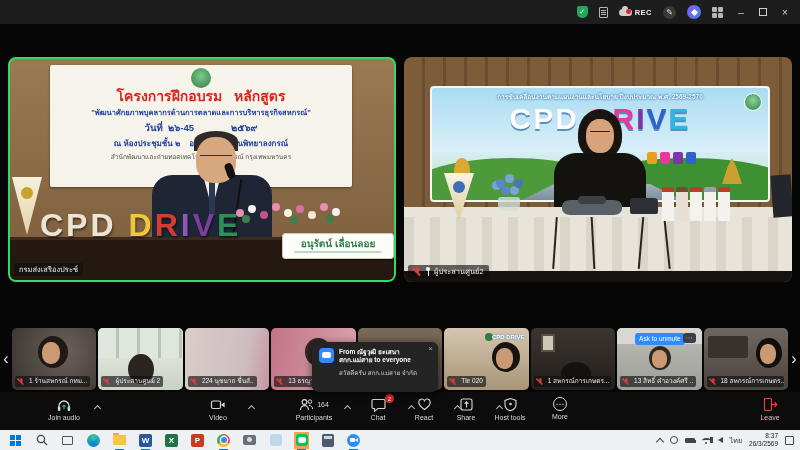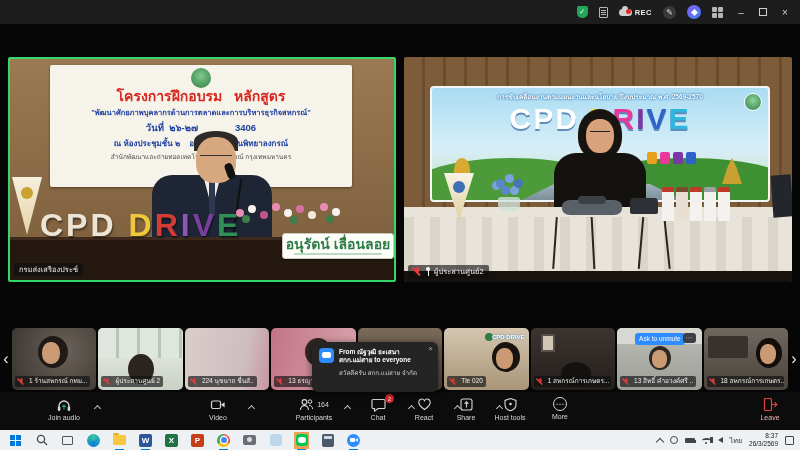--- a/index.html
+++ b/index.html
@@ -33,21 +33,21 @@
   .ai-ic{width:14px;height:14px;border-radius:50%;background:linear-gradient(135deg,#8b5cf6,#3b82f6);
     display:flex;align-items:center;justify-content:center;}
   .ai-ic i{width:5px;height:5px;background:#fff;transform:rotate(45deg);display:block;}
   .grid-ic{width:11px;height:11px;display:grid;grid-template-columns:1fr 1fr;gap:1px;}
   .grid-ic span{background:#b5b5b5;border-radius:1px;}
   .winbtn{font-size:10px;color:#cfcfcf;width:14px;text-align:center;}
   .maxbox{width:8px;height:8px;border:1px solid #cfcfcf;}
 
   
   .stage{position:absolute;left:0;top:24px;width:800px;height:368px;background:#060606;}
-  .vid{position:absolute;top:33px;width:388px;height:225px;border-radius:2px;overflow:hidden;}
+  .vid{position:absolute;top:33px;width:388px;height:225px;border-radius:8px;overflow:hidden;}
   .vid-l{left:8px;background:linear-gradient(#9a7a52,#7b5c3b);border:2px solid #35d768;}
   .vid-r{left:404px;background:repeating-linear-gradient(90deg,#7d5c3a 0 18px,#6a4c2e 18px 21px);}
 
   
   .banner{position:absolute;left:40px;top:6px;width:302px;height:122px;background:#f6f3eb;border-radius:2px;
     text-align:center;box-shadow:0 1px 3px rgba(0,0,0,.4);}
   .b-logo{width:20px;height:20px;border-radius:50%;background:radial-gradient(circle at 50% 40%,#7fc98a,#2e7d46);
     margin:3px auto 1px;}
   .b-title{font-size:14px;font-weight:800;color:#d6281e;line-height:1.1;white-space:pre;}
   .b-sub{font-size:7.5px;font-weight:bold;color:#1d3e9e;margin-top:2px;}
@@ -65,21 +65,21 @@
   .mic-pole{position:absolute;left:226px;top:120px;width:2px;height:60px;background:#111;transform:rotate(8deg);}
   .mic-head{position:absolute;left:216px;top:104px;width:8px;height:16px;background:#111;border-radius:4px;transform:rotate(-20deg);}
   .letters{position:absolute;left:30px;top:150px;font-size:32px;font-weight:800;letter-spacing:3px;line-height:1;
     text-shadow:1px 2px 2px rgba(0,0,0,.45);white-space:nowrap;}
   .letters span:nth-child(4){margin-left:12px;}
   .flowers-l{position:absolute;left:226px;top:150px;width:8px;height:8px;border-radius:50%;background:#e88bb5;
     box-shadow:12px -4px 0 #f6f3ee,24px 2px 0 #c2558f,36px -6px 0 #e88bb5,48px 0 0 #f6f3ee,60px -4px 0 #d86fa5,
     72px 2px 0 #f2e9db,84px -6px 0 #e88bb5,96px -1px 0 #f6f3ee,6px 6px 0 #3f7d4a,54px 7px 0 #3f7d4a,90px 6px 0 #3f7d4a;}
   .plate{position:absolute;left:272px;top:174px;width:112px;height:26px;background:#fcfcf9;border:1px solid #cfcabc;
     border-radius:3px;display:flex;flex-direction:column;align-items:center;justify-content:center;box-shadow:0 1px 2px rgba(0,0,0,.5);}
-  .plate-name{font-size:14px;font-weight:bold;color:#2e7d46;line-height:1;}
+  .plate-name{font-size:10px;font-weight:bold;color:#2e7d46;line-height:1;}
   .plate-line{width:80%;height:2px;background:#bcd9c2;margin-top:2px;border-radius:1px;}
   .pennant-l{position:absolute;left:2px;top:118px;width:30px;height:58px;
     background:linear-gradient(#f5efdc,#e4d3a8);clip-path:polygon(0 0,100% 0,50% 100%);}
   .pennant-l::after{content:"";position:absolute;left:9px;top:10px;width:12px;height:12px;border-radius:50%;background:#caa131;}
   .vlabel{position:absolute;left:4px;bottom:4px;background:rgba(15,15,15,.62);border-radius:2px;
     padding:2px 5px;display:flex;align-items:center;gap:3px;color:#eee;font-size:7.5px;line-height:1.2;max-width:180px;white-space:nowrap;}
 
   
   .banner-r{position:absolute;left:26px;top:29px;width:340px;height:116px;border-radius:4px;
     background:linear-gradient(#aadcf2,#d8eef8 55%,#bfe3b4);border:2px solid #f2f6f8;overflow:hidden;}
@@ -268,21 +268,21 @@
     </div>
   </header>
 
   <div class="stage">
 
     <section class="vid vid-l">
       <div class="banner">
         <div class="b-logo"></div>
         <div class="b-title">โครงการฝึกอบรม   หลักสูตร</div>
         <div class="b-sub">"พัฒนาศักยภาพบุคลากรด้านการตลาดและการบริหารธุรกิจสหกรณ์"</div>
-        <div class="b-date">วันที่  ๒๖-๒๗              3406</div>
+        <div class="b-date">วันที่  ๒๖-45              ๒๕๖๙</div>
         <div class="b-venue">ณ ห้องประชุมชั้น ๒    อาคารกรมหมื่นพิทยาลงกรณ์</div>
         <div class="b-org">สำนักพัฒนาและถ่ายทอดเทคโนโลยีการสหกรณ์ กรุงเทพมหานคร</div>
       </div>
       <div class="pennant-l"></div>
       <div class="m-body">
         <span class="m-shirt"></span>
           <span class="m-tie"></span>
       </div>
       <div class="m-hair"></div>
       <div class="m-head"></div>

